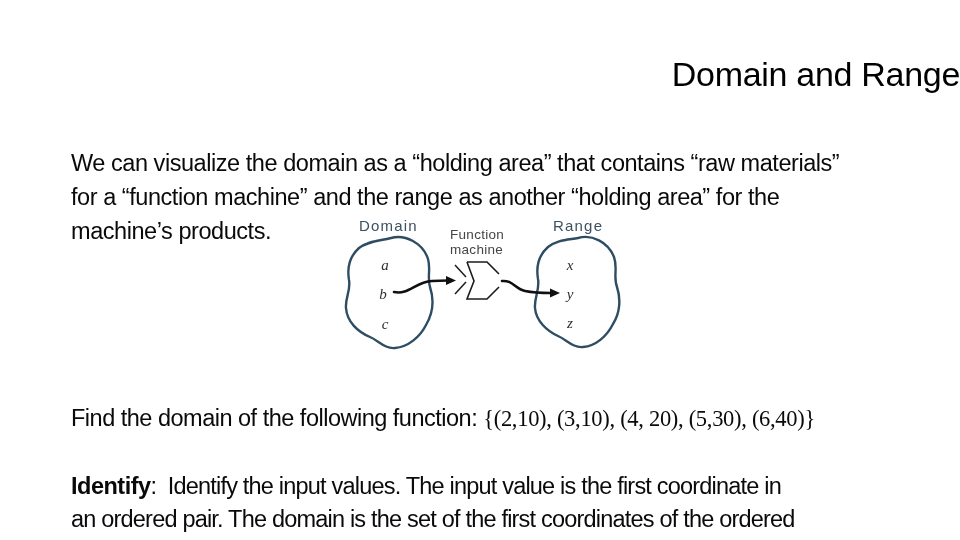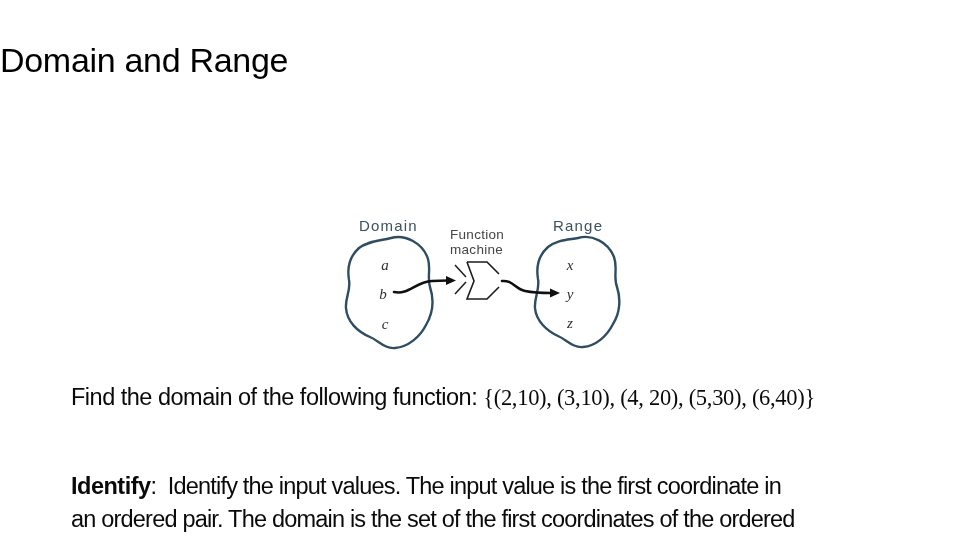--- a/index.html
+++ b/index.html
@@ -8,39 +8,39 @@
     background: #ffffff;
     font-family: "Liberation Sans", sans-serif;
     color: #0a0a0a;
     position: relative;
     overflow: hidden;
   }
   .slide { position: absolute; inset: 0; }
 
   .title {
     position: absolute;
-    top: 41px; left: 0; width: 960px;
-    text-align: left;
+    top: 55px; left: 0; width: 960px;
+    text-align: right;
     font-size: 34px;
     letter-spacing: -0.3px;
     color: #000000;
   }
 
   .intro {
     position: absolute;
     left: 71px; top: 146px; width: 868px;
     font-size: 23.5px;
     line-height: 34px;
     letter-spacing: -0.45px;
     white-space: pre-line;
   }
 
   .find-line {
     position: absolute;
-    left: 71px; top: 384px; width: 880px;
+    left: 71px; top: 405px; width: 880px;
     font-size: 23.5px;
     letter-spacing: -0.5px;
     white-space: nowrap;
   }
   .math-set {
     font-family: "Liberation Serif", serif;
     font-size: 22.5px;
     letter-spacing: -0.3px;
   }
 
@@ -79,20 +79,23 @@
   .machine-line { fill: none; stroke: #1c1c1c; stroke-width: 1.6; stroke-linejoin: miter; }
   .machine-tick { fill: none; stroke: #1c1c1c; stroke-width: 1.5; }
 </style>
 </head>
 <body>
 
 <div class="slide">
 
   <div class="title">Domain and Range</div>
 
+  <div class="intro">We can visualize the domain as a “holding area” that contains “raw materials”
+for a “function machine” and the range as another “holding area” for the
+machine’s products.</div>
 
   <svg class="diagram-svg" width="330" height="155" viewBox="0 0 330 155" xmlns="http://www.w3.org/2000/svg">
 
     <text x="24" y="26" class="region-label">Domain</text>
     <text x="115" y="34" class="machine-label">Function</text>
     <text x="115" y="49" class="machine-label">machine</text>
     <text x="218" y="26" class="region-label">Range</text>
 
     <path class="blob" d="M 56 33 C 70 29, 88 38, 93 54 C 96 64, 92 72, 95 82 C 99 94, 98 108, 91 120
              C 85 132, 73 142, 60 143 C 50 144, 44 136, 35 132 C 23 127, 12 117, 11 103

